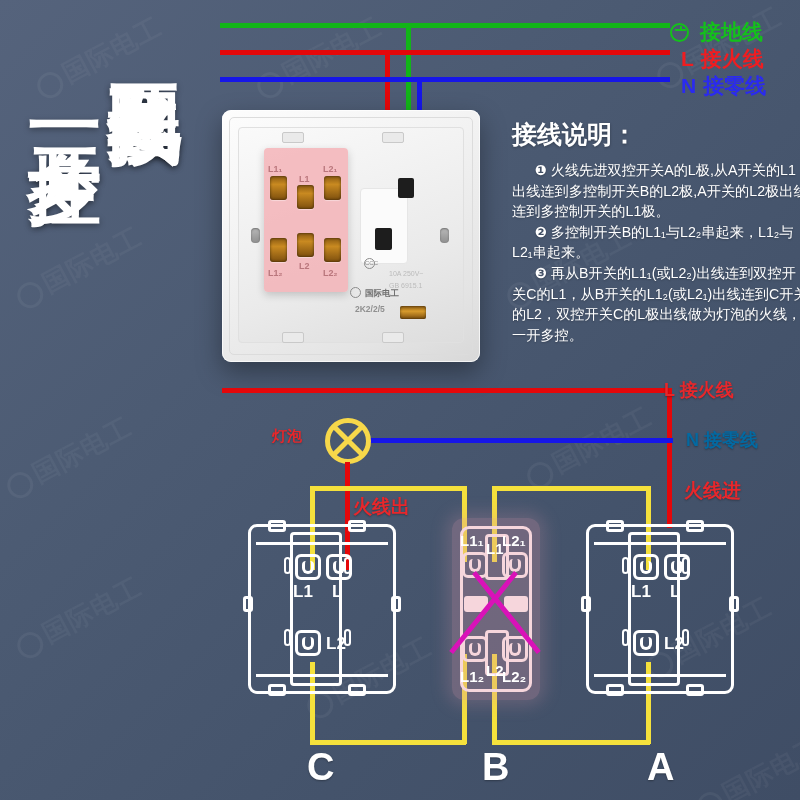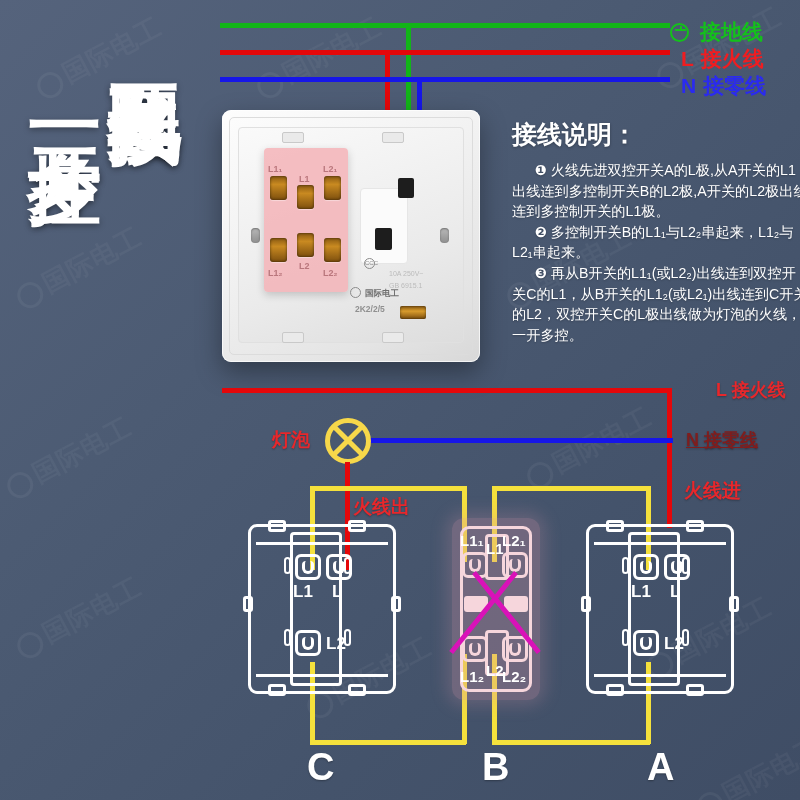--- a/index.html
+++ b/index.html
@@ -279,36 +279,36 @@
       <span>多控制开关B的L1₁与L2₂串起来，L1₂与L2₁串起来。</span>
     </p>
     <p class="inst-p">
       <span class="cnum">❸</span>
       <span>再从B开关的L1₁(或L2₂)出线连到双控开关C的L1，从B开关的L1₂(或L2₁)出线连到C开关的L2，双控开关C的L极出线做为灯泡的火线，一开多控。</span>
     </p>
   </div>
 
   <div class="wire h red" style="left:222px;top:388px;width:450px;"></div>
   <div class="wire v red" style="left:667px;top:388px;height:140px;"></div>
-  <div class="lbl lbl-red" style="left:716px;top:378px;font-size:18px;">
+  <div class="lbl lbl-red" style="left:664px;top:378px;font-size:18px;">
     <span>L</span>
     <span>接火线</span>
   </div>
 
   <div class="wire h blue" style="left:368px;top:438px;width:305px;"></div>
-  <div class="lbl" style="left:686px;top:428px;font-size:18px;color:#7f1d1d;text-decoration:underline;">
+  <div class="lbl" style="left:686px;top:428px;font-size:18px;color:#0369a1;">
     <span>N</span>
     <span>接零线</span>
   </div>
 
   <div id="bulb">
     <div class="x1"></div>
     <div class="x2"></div>
   </div>
-  <div class="lbl lbl-red" style="left:272px;top:427px;font-size:19px;">灯泡</div>
+  <div class="lbl lbl-red" style="left:272px;top:427px;font-size:15px;">灯泡</div>
 
   <div class="wire v red" style="left:345px;top:462px;height:108px;"></div>
   <div class="lbl lbl-red" style="left:353px;top:494px;font-size:19px;">火线出</div>
   <div class="lbl lbl-red" style="left:684px;top:478px;font-size:19px;">火线进</div>
 
   <div class="wire v ywire" style="left:310px;top:486px;height:84px;"></div>
   <div class="wire h ywire" style="left:310px;top:486px;width:156px;"></div>
   <div class="wire v ywire" style="left:462px;top:486px;height:76px;"></div>
 
   <div class="wire v ywire" style="left:310px;top:662px;height:82px;"></div>

